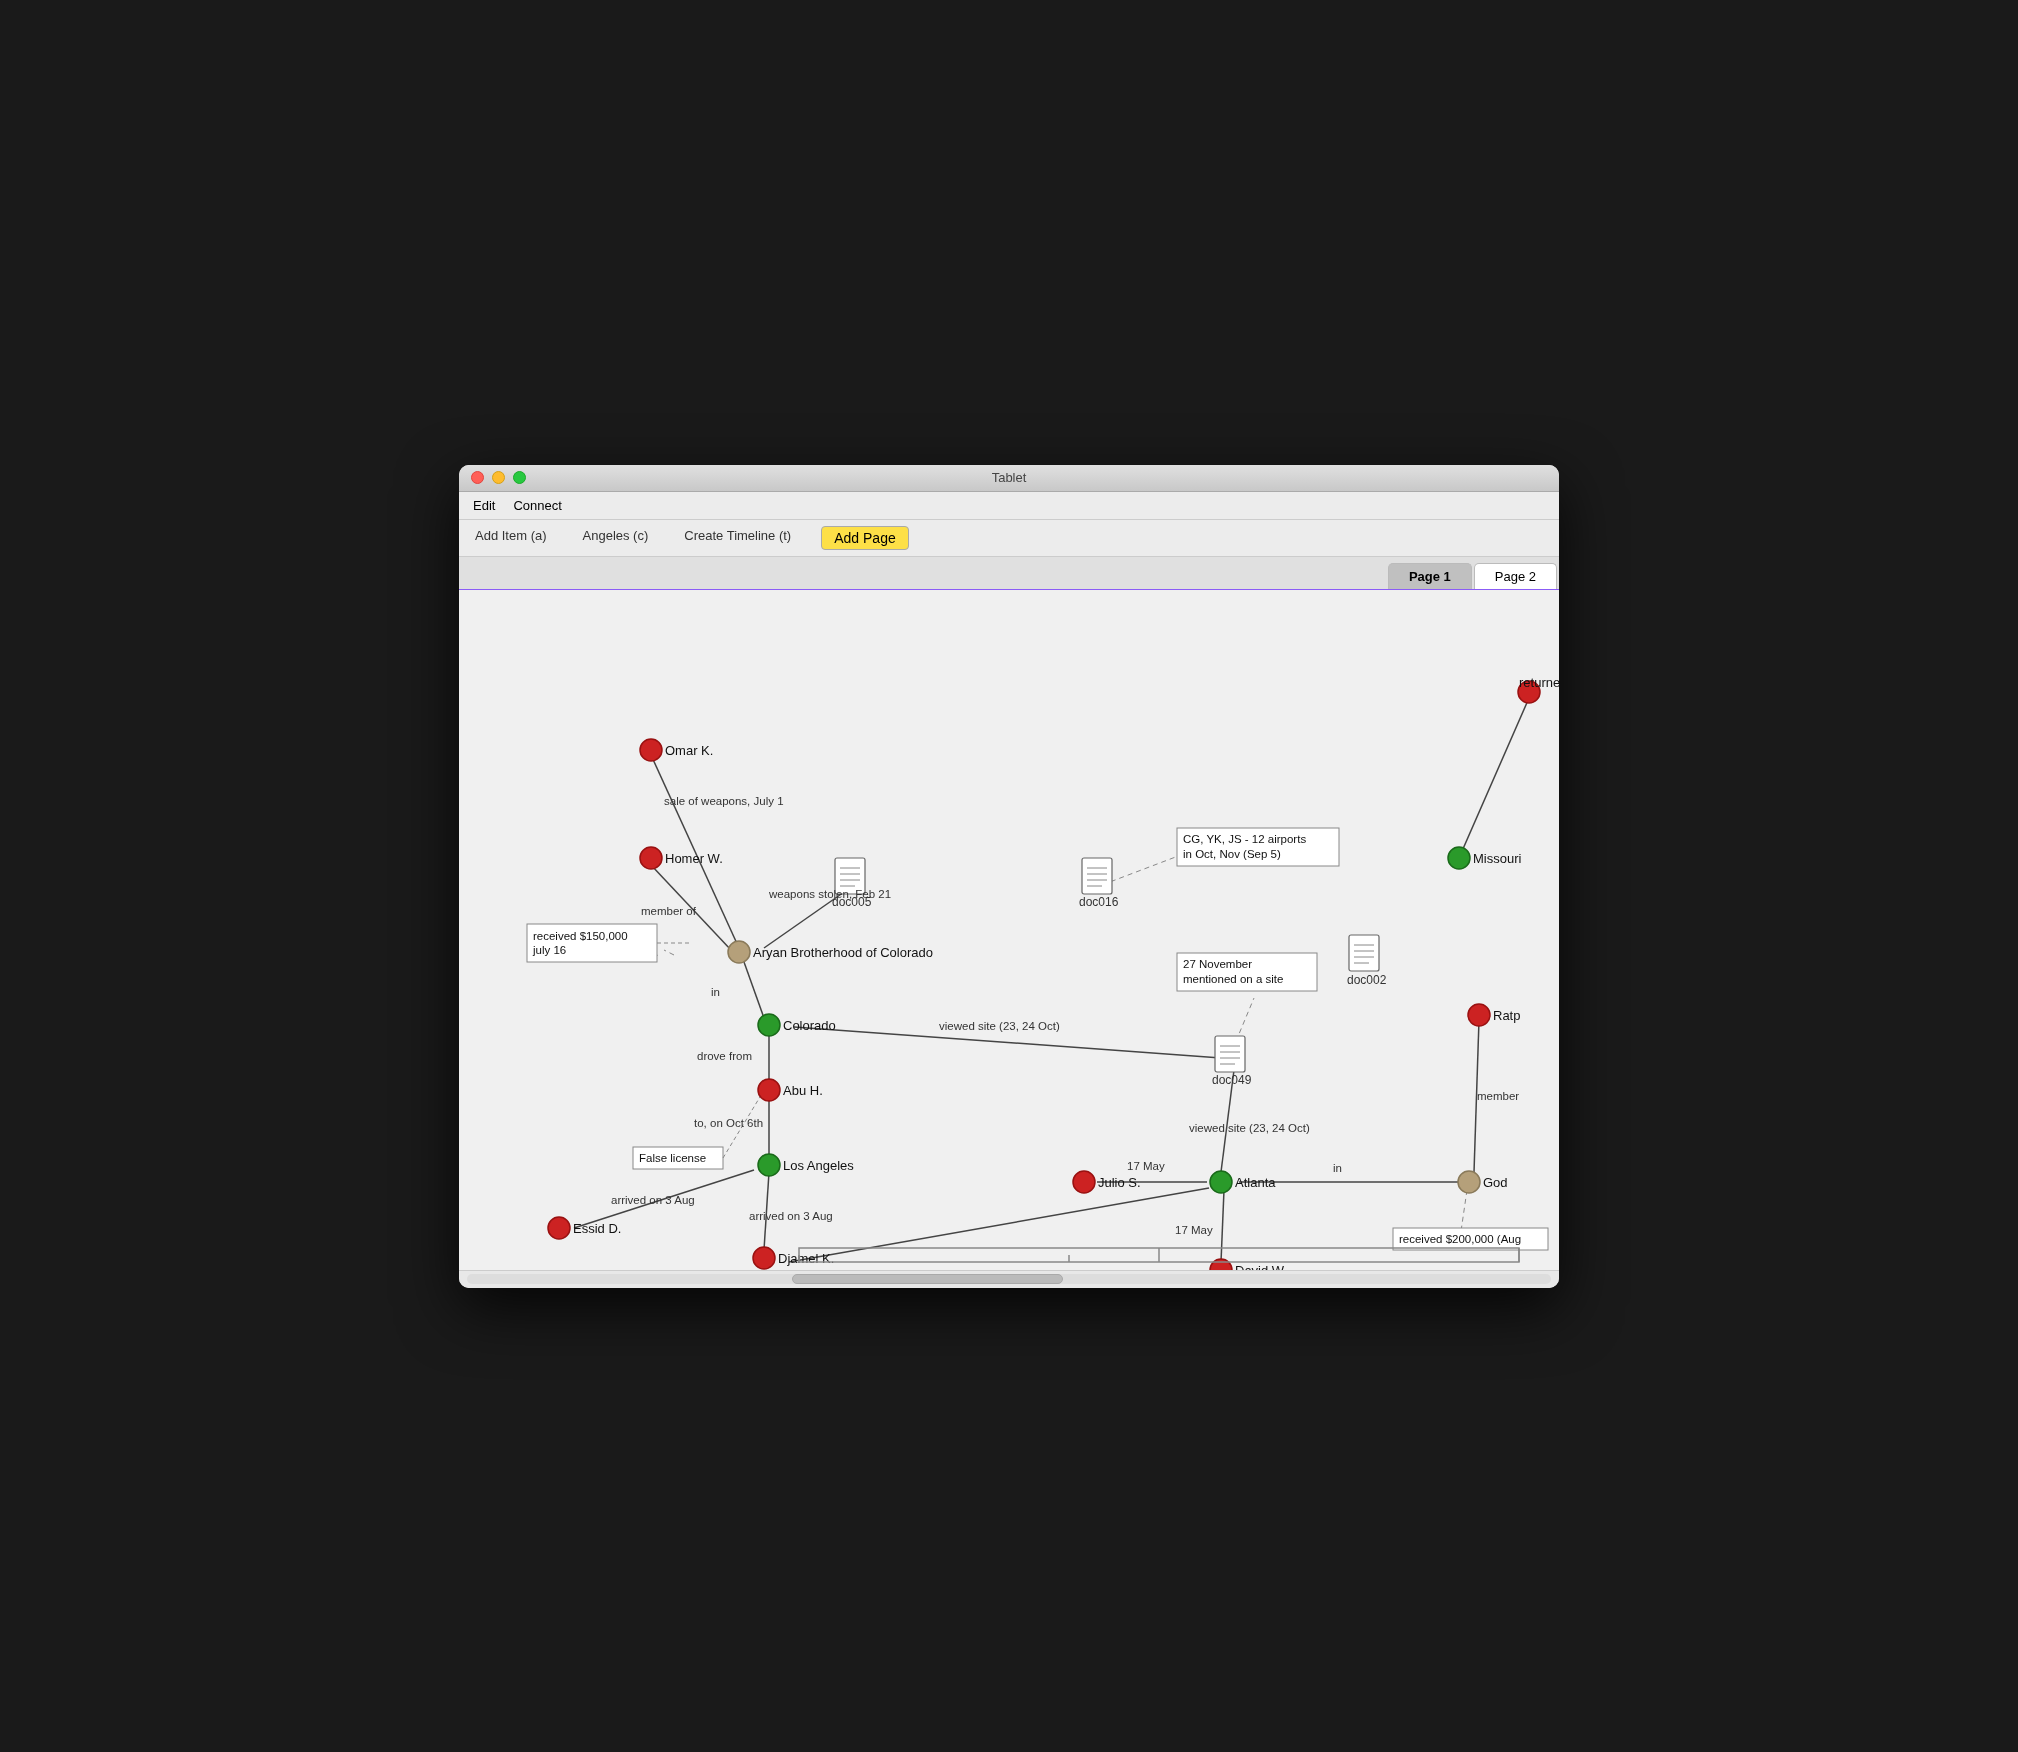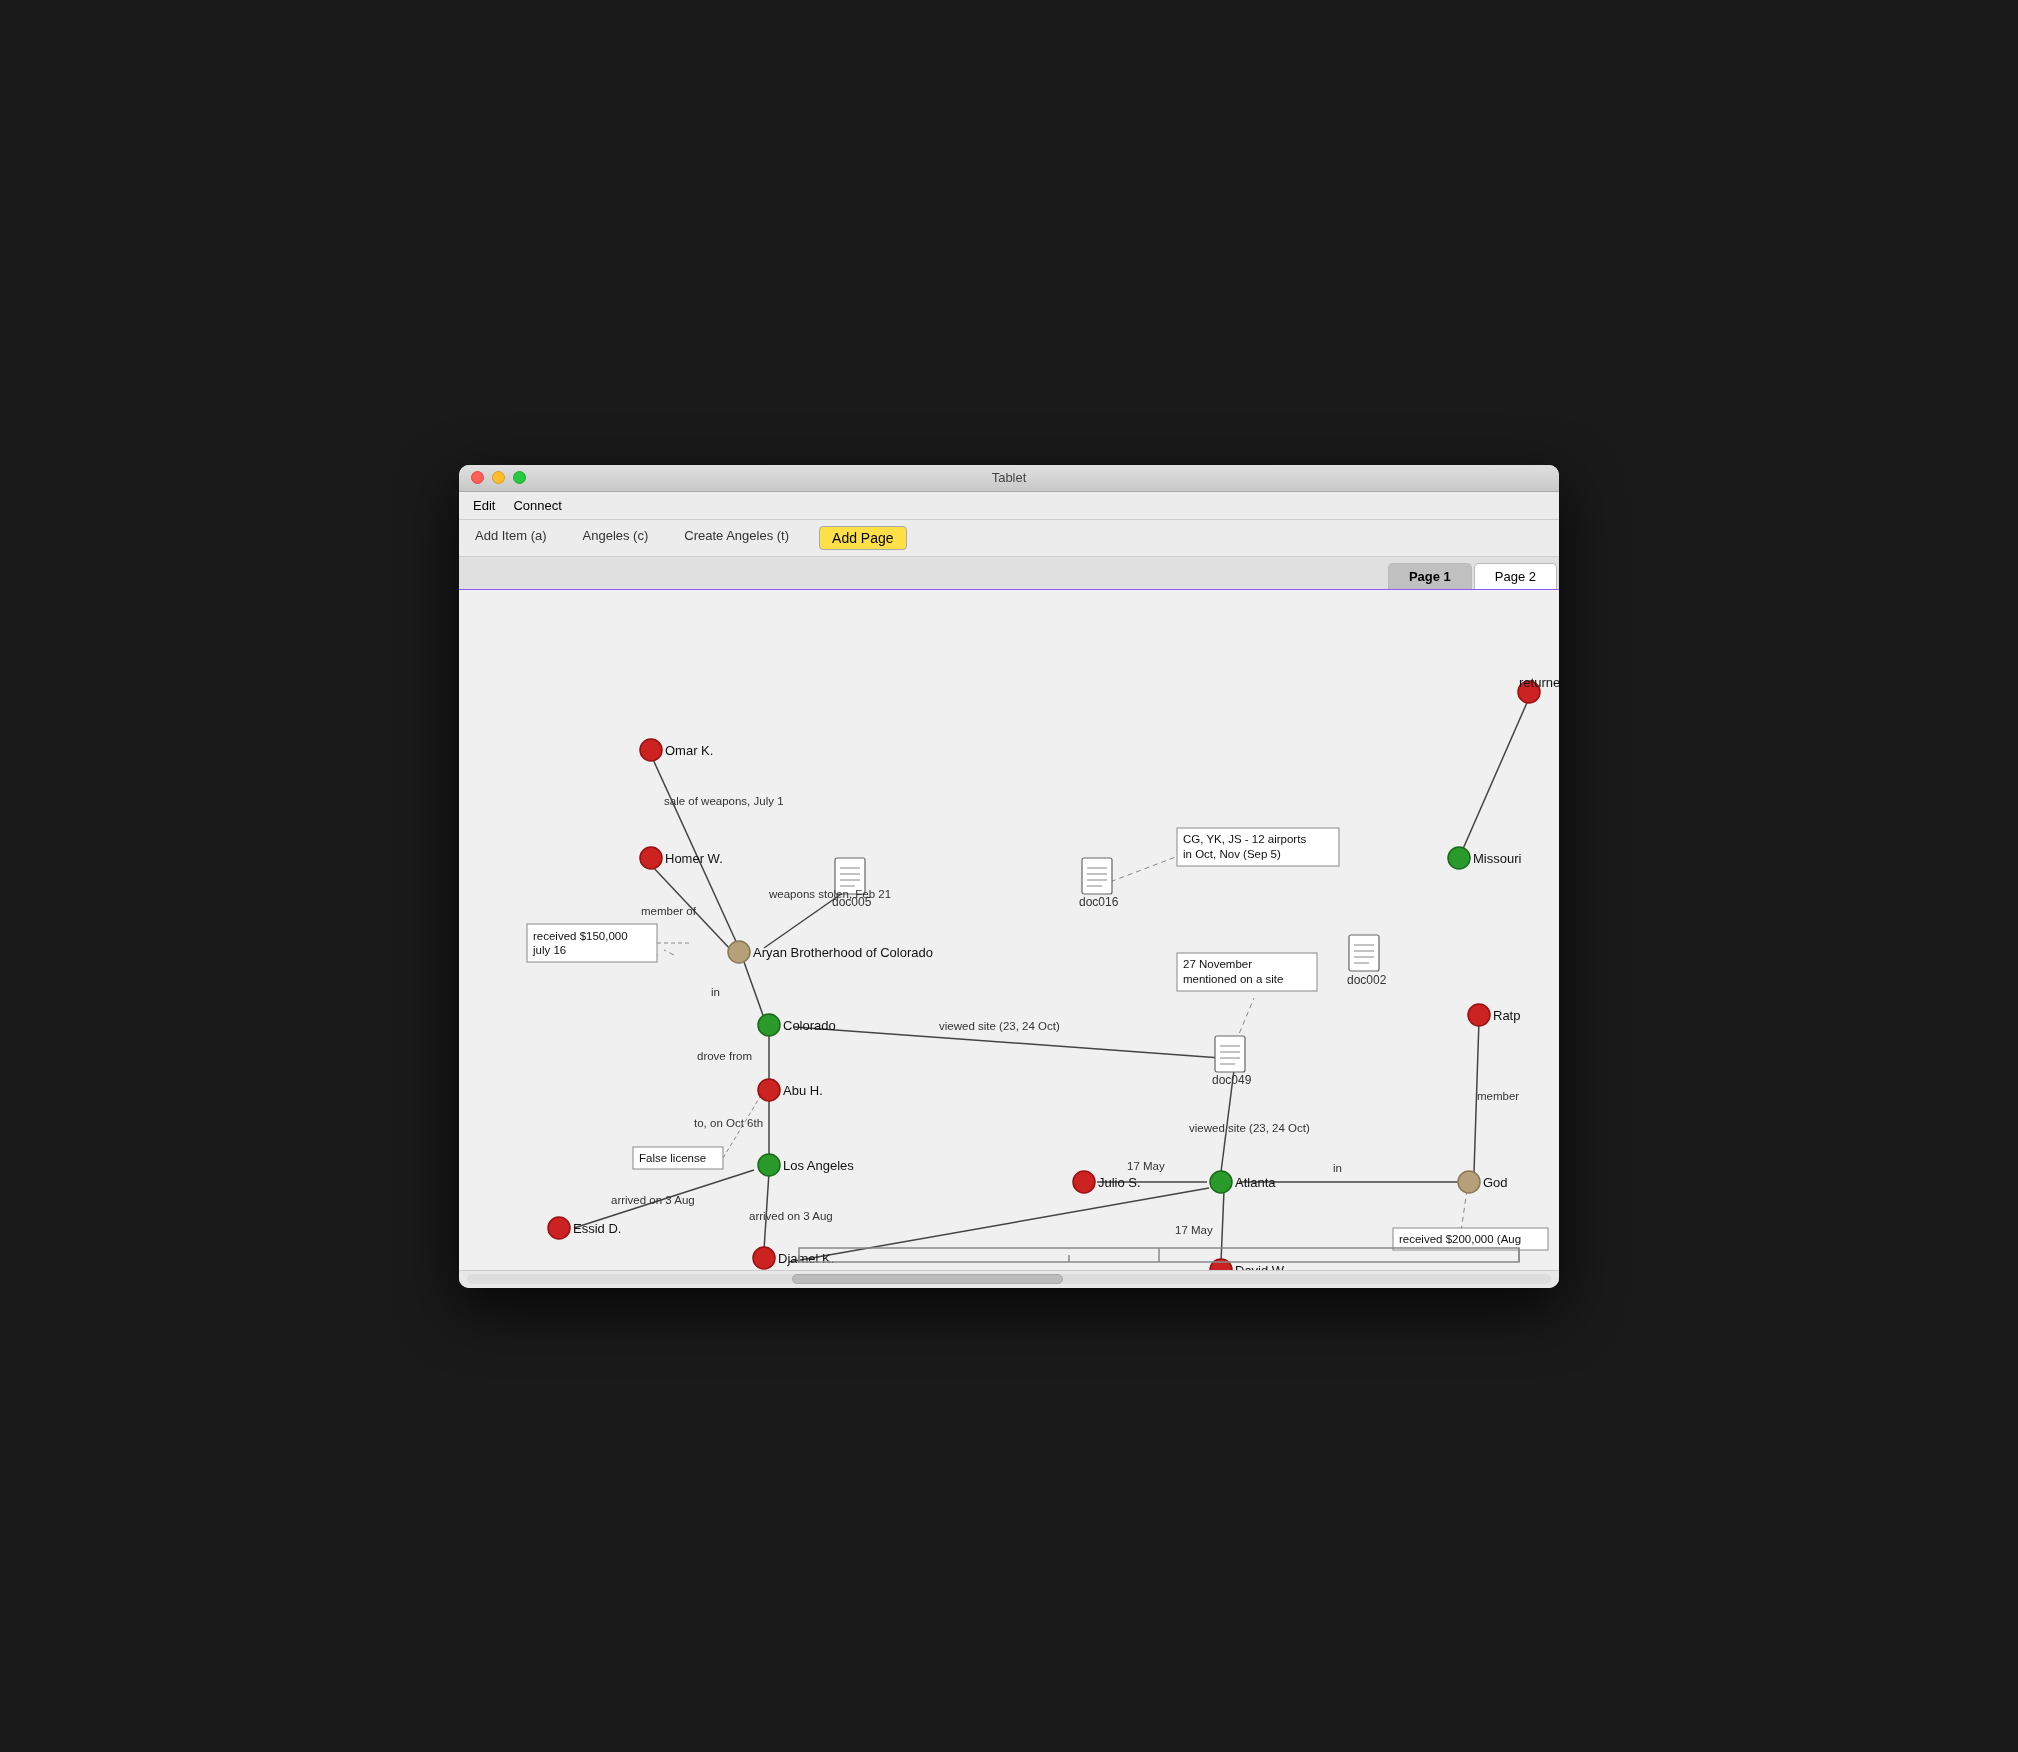--- a/index.html
+++ b/index.html
@@ -183,21 +183,21 @@
   </div>
 
   <div class="menubar">
     <span class="menu-item">Edit</span>
     <span class="menu-item">Connect</span>
   </div>
 
   <div class="toolbar">
     <span class="toolbar-btn">Add Item (a)</span>
     <span class="toolbar-btn">Angeles (c)</span>
-    <span class="toolbar-btn">Create Angeles (t)</span>
+    <span class="toolbar-btn">Create Timeline (t)</span>
     <button class="toolbar-btn-bordered">Add Page</button>
   </div>
 
   <div class="tabs-bar">
     <div class="tab active">Page 1</div>
     <div class="tab">Page 2</div>
   </div>
 
   <div class="canvas-area">
     <svg class="graph-svg" viewBox="0 0 1100 680" xmlns="http://www.w3.org/2000/svg">

